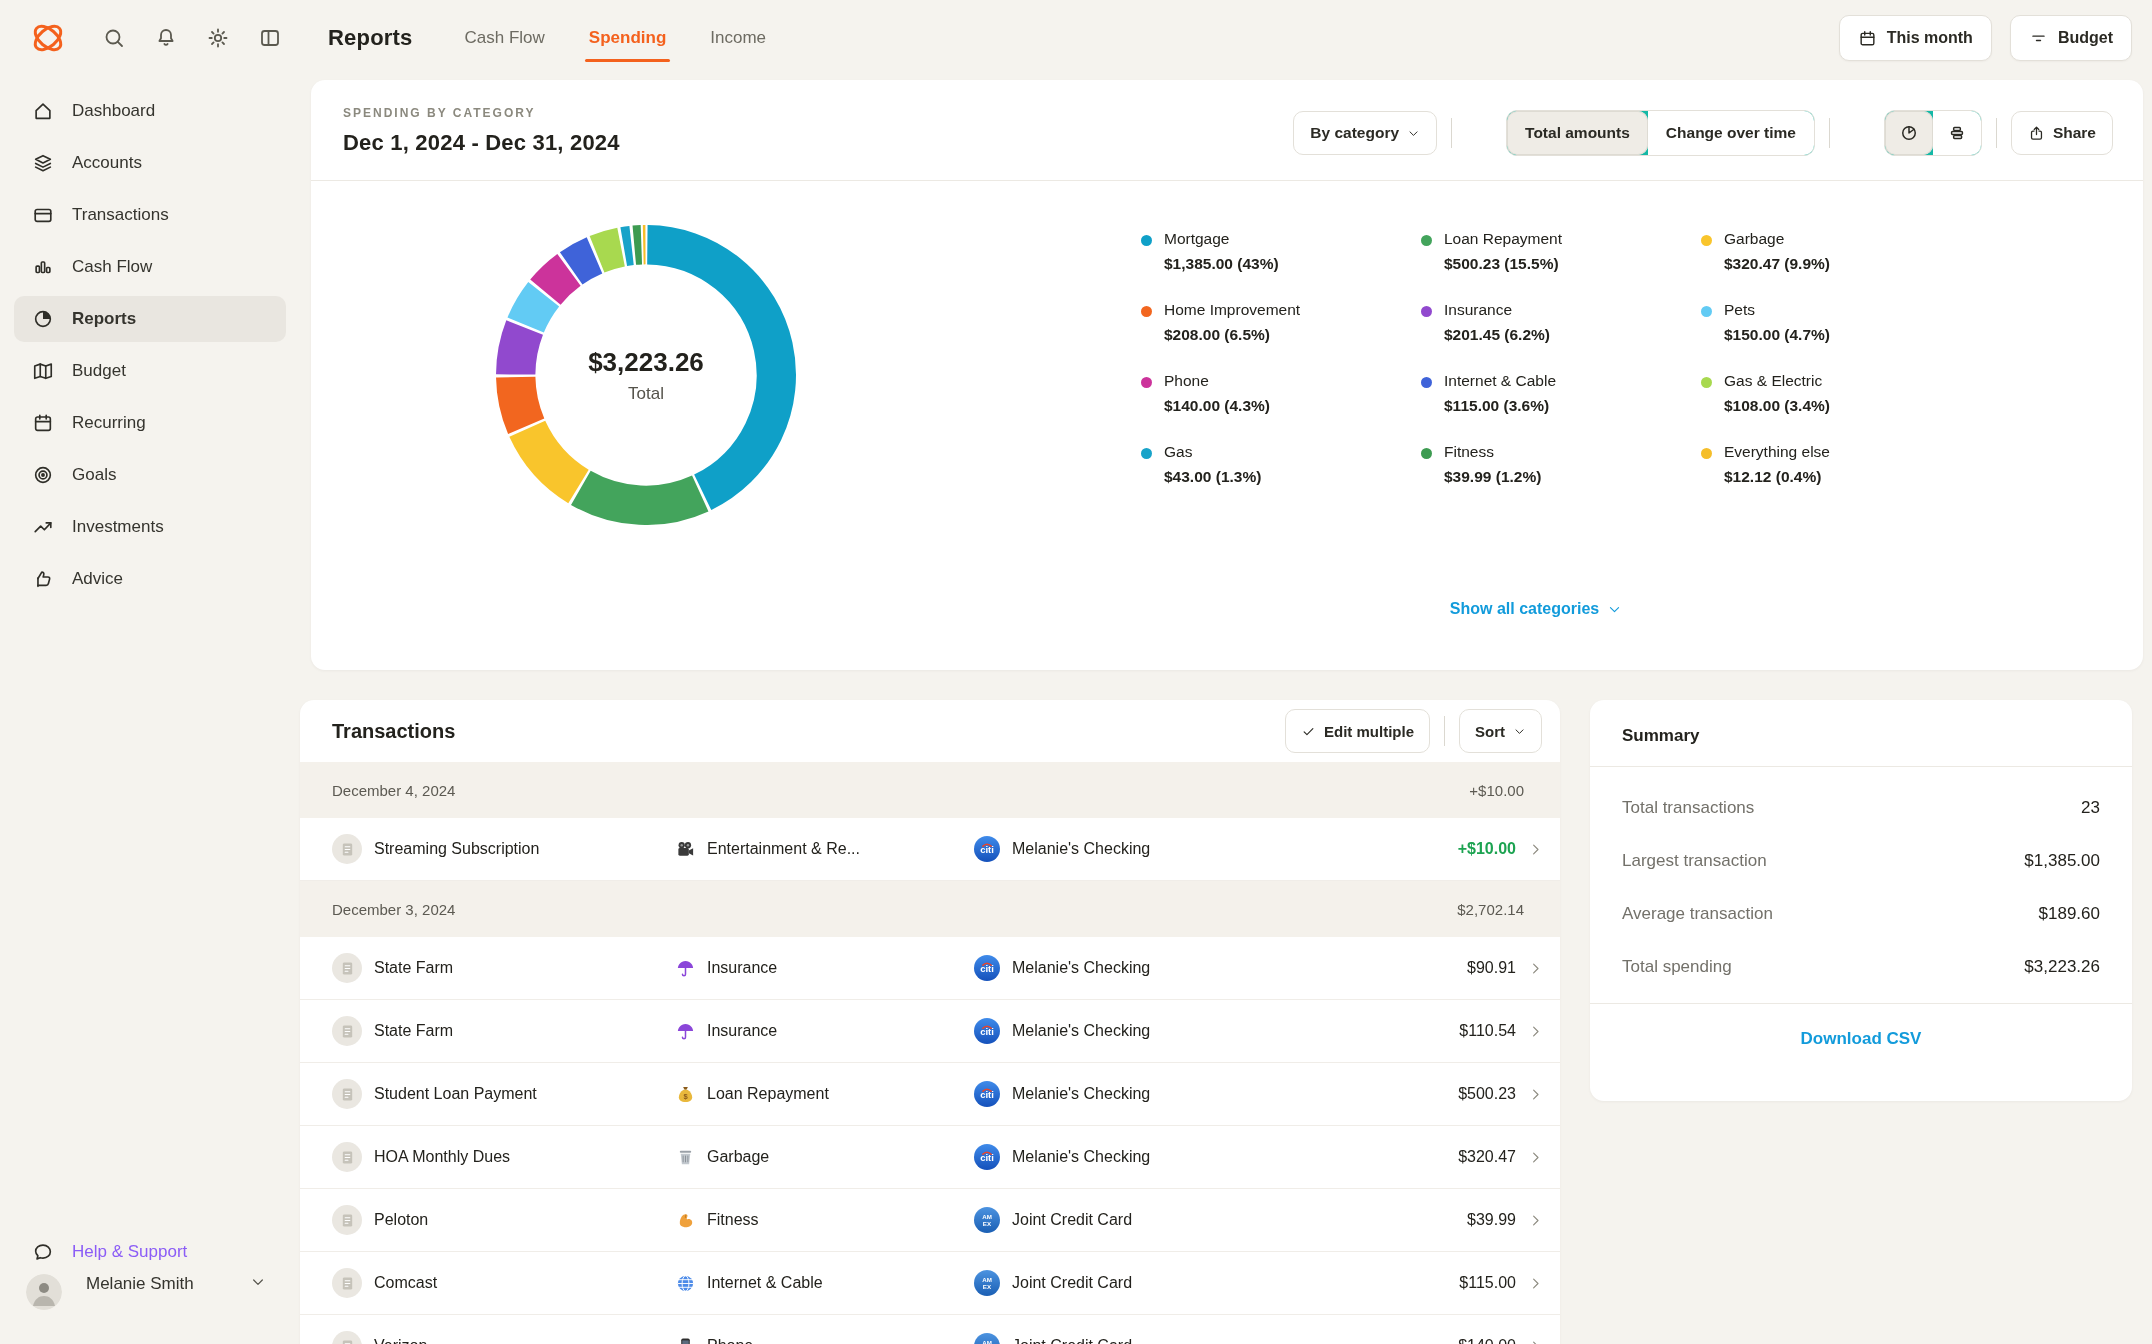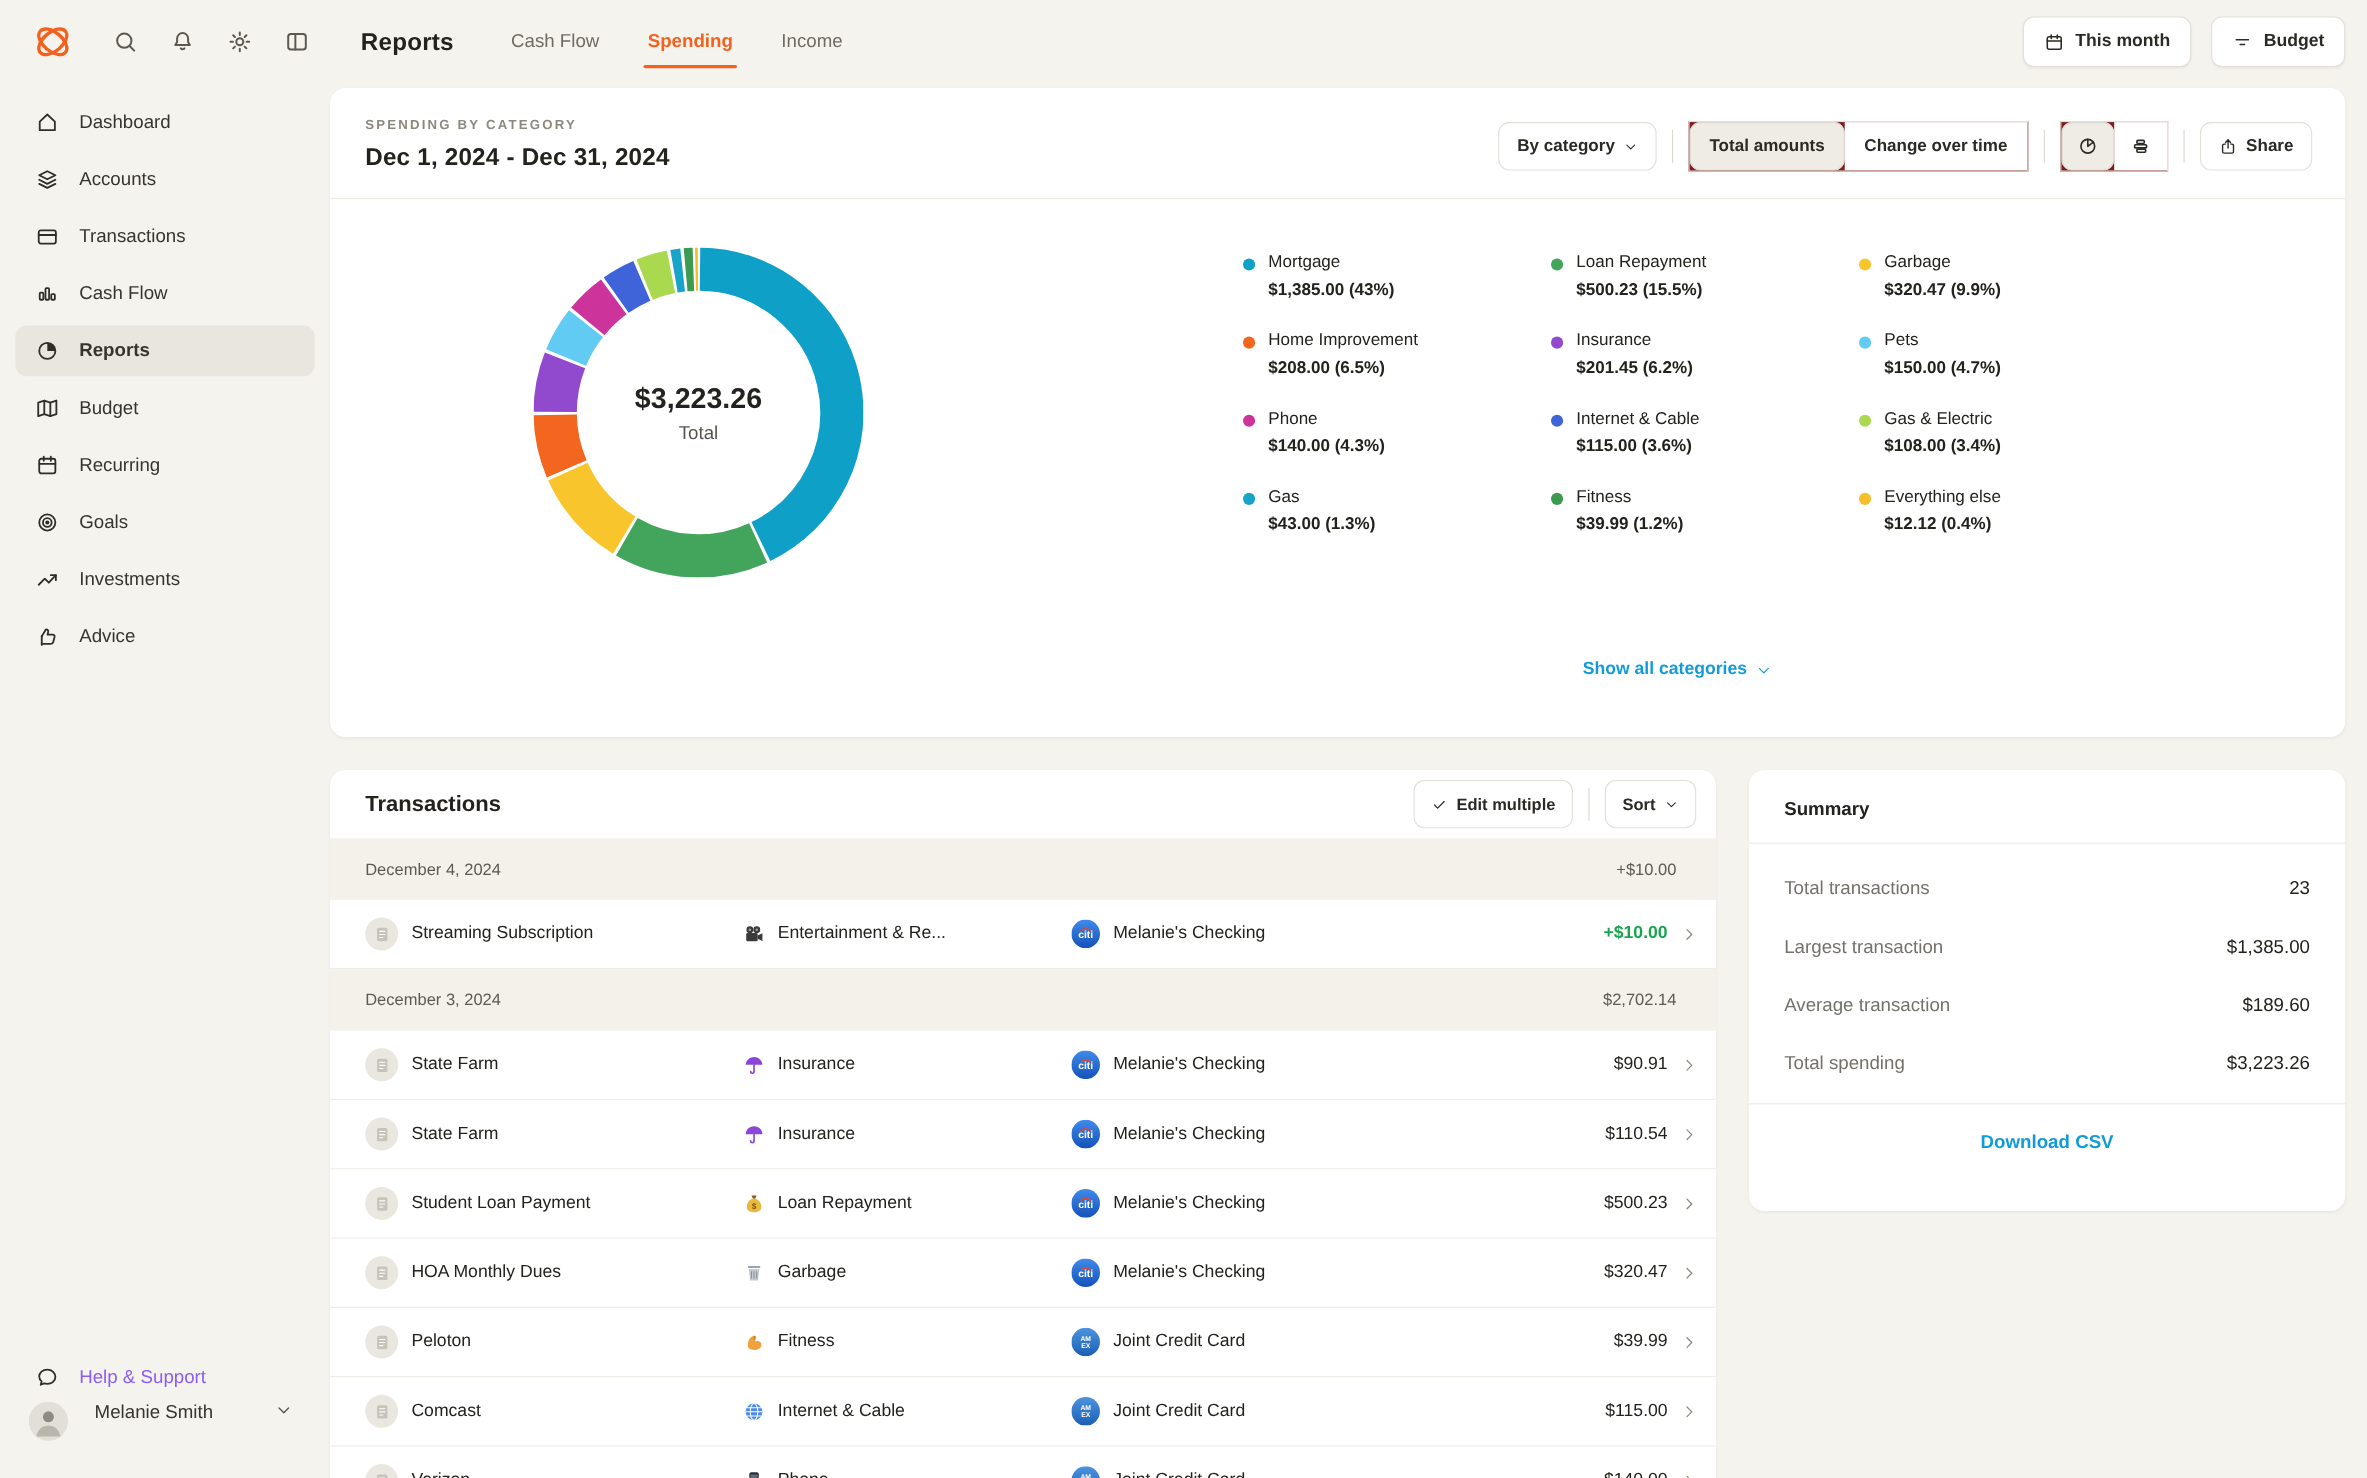--- a/index.html
+++ b/index.html
@@ -33,32 +33,32 @@
   .side-item.active{background:var(--navhl);font-weight:bold;}
   .sicon{width:22px;height:22px;color:#2F2E28;flex:0 0 22px;}
   .side-bottom{position:absolute;left:14px;right:14px;bottom:18px;}
   .help-row{display:flex;align-items:center;gap:18px;padding:0 18px;height:44px;font-size:17px;color:#8b5cf6;cursor:pointer;}
   .user-row{display:flex;align-items:flex-start;gap:24px;padding:0 12px;height:52px;cursor:pointer;}
   .avatar{width:36px;height:36px;border-radius:50%;overflow:hidden;flex:0 0 36px;}
   .user-name{font-size:17px;color:#35342E;flex:1;}
   .chev-down{width:16px;height:16px;color:#55534B;margin-right:8px;}
   
   .card{position:absolute;background:var(--card);border-radius:14px;box-shadow:0 1px 3px rgba(50,48,40,.05);}
-  .chart-card{left:300px;top:80px;width:1832px;height:590px;}
+  .chart-card{left:311px;top:80px;width:1832px;height:590px;}
   .tx-card{left:300px;top:700px;width:1260px;height:700px;overflow:hidden;}
   .sum-card{left:1590px;top:700px;width:542px;height:401px;}
   
   .ch-head{display:flex;align-items:flex-start;padding:26px 30px 0 32px;}
   .eyebrow{font-size:12px;font-weight:bold;letter-spacing:2px;color:var(--muted);}
   .daterange{font-size:22px;font-weight:bold;margin-top:10px;letter-spacing:.2px;}
   .ch-controls{margin-left:auto;display:flex;align-items:center;gap:14px;margin-top:4px;}
   .ctl-btn{display:flex;align-items:center;gap:8px;background:#fff;border:1px solid var(--btn-border);border-radius:10px;
            height:44px;padding:0 16px;font-size:15.5px;font-weight:bold;color:#2B2A24;cursor:pointer;}
   .vdiv{width:1px;height:30px;background:#DBD8D0;}
-  .segmented{display:flex;border:1px solid var(--btn-border);border-radius:0;background:#7f1d1d;overflow:hidden;}
+  .segmented{display:flex;border:1px solid var(--btn-border);border-radius:11px;background:#14b8a6;overflow:hidden;margin-left:40px;}
   .seg{height:44px;display:flex;align-items:center;padding:0 18px;font-size:15.5px;font-weight:bold;color:#2B2A24;cursor:pointer;background:#fff;}
   .seg.sel{background:var(--selbg);box-shadow:inset 0 0 0 1px #DEDBD3;border-radius:10px;}
   .iseg{width:48px;justify-content:center;padding:0;}
   .iseg .tico{width:20px;height:20px;}
   .ch-divider{height:1px;background:var(--line);margin-top:24px;}
   
   .donut-wrap{position:absolute;left:185px;top:145px;width:300px;height:300px;}
   .donut-center{position:absolute;inset:0;display:flex;flex-direction:column;align-items:center;justify-content:center;gap:6px;pointer-events:none;}
   .donut-total{font-size:26px;font-weight:bold;}
   .donut-sub{font-size:17px;color:#55534B;}

